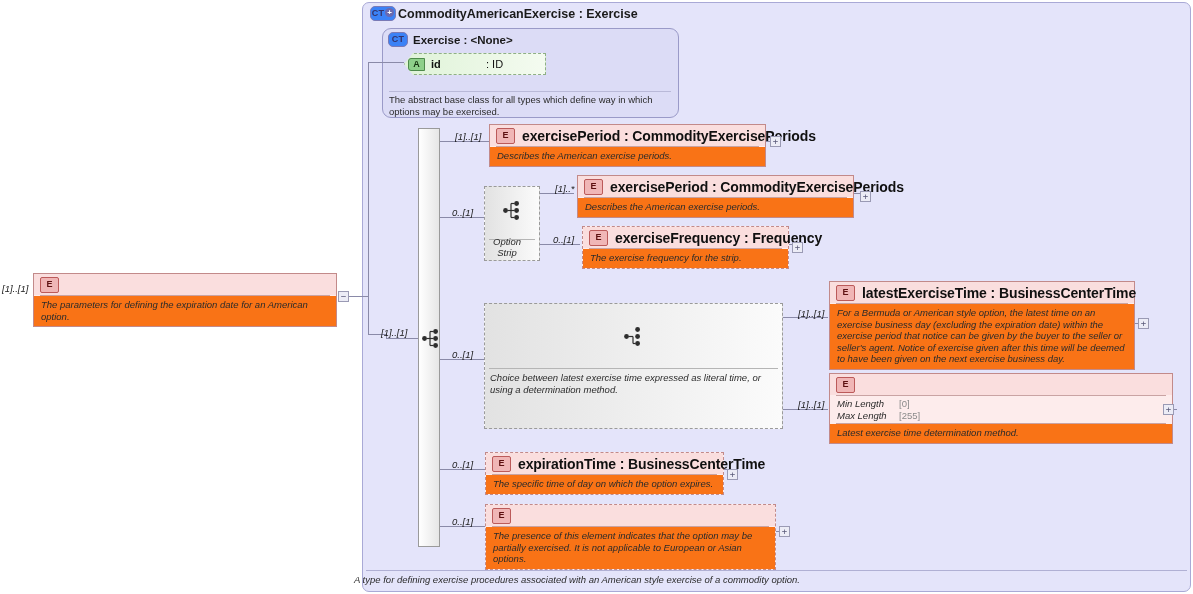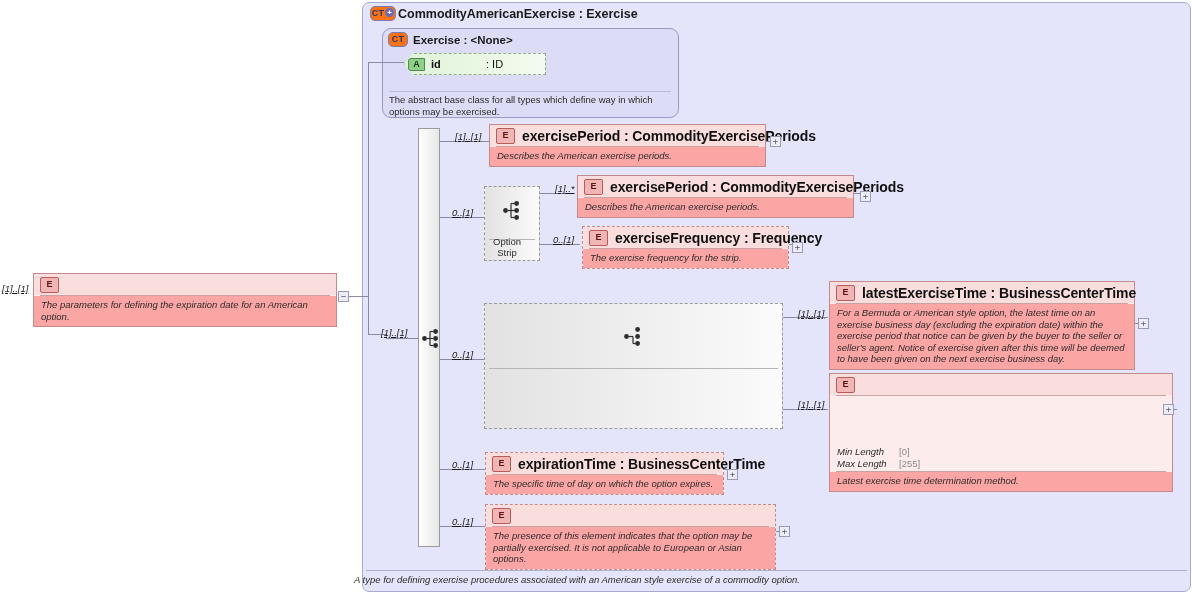--- a/index.html
+++ b/index.html
@@ -16,21 +16,21 @@
     background:#e4e4fa;
     border:1px solid #a9a9d6;
     border-radius:7px;
   }
   #ct-title{
     left:398px;top:5px;width:420px;height:18px;
     font-size:12.5px;font-weight:bold;color:#1a1a1a;line-height:18px;
     white-space:nowrap;
   }
   .badge{
-    border:1px solid #7a7ab5;border-radius:5px;background:#f97316;
+    border:1px solid #7a7ab5;border-radius:5px;background:#3b82f6;
     font-size:9px;font-weight:bold;color:#33336b;
     text-align:center;line-height:12px;letter-spacing:.2px;
   }
   #ct-badge{left:370px;top:6px;width:26px;height:15px;line-height:13px;font-size:9px;}
   #ct-badge .plus{
     display:inline-block;width:9px;height:9px;border-radius:50%;
     background:#6a6ab0;color:#fff;font-size:8px;line-height:9px;
     vertical-align:1px;margin-left:1px;
   }
 
@@ -72,67 +72,67 @@
   }
 
   
   .ln{position:absolute;background:#8a8aa8;}
   .lnh{height:1px;}
   .lnv{width:1px;}
 
   
   .card{
     position:absolute;font-size:9.5px;font-style:italic;color:#1a1a1a;
-    line-height:11px;white-space:nowrap;text-decoration:underline;
+    line-height:11px;white-space:nowrap;
   }
 
   
   .node{position:absolute;box-sizing:border-box;}
   .node .hdr{
     position:relative;height:21px;background:#fadede;
     display:flex;align-items:center;
   }
   .node .ebadge{
     width:17px;height:14px;margin-left:6px;margin-right:7px;flex:0 0 auto;
     background:#f0b6b6;border:1px solid #bb5a5a;border-radius:2px;
     font-size:9px;font-weight:bold;color:#5d1111;text-align:center;line-height:12px;
   }
   .node .ttl{
     font-size:14px;font-weight:bold;color:#101010;white-space:nowrap;
     letter-spacing:-0.1px;
   }
   .node .sep{height:1px;background:#c9a3a3;margin:0 6px;}
   .node .doc{
     font-size:9.5px;font-style:italic;color:#2b2b2b;line-height:11.5px;
-    padding:3px 7px 4px 7px;background:#fca5a5;
+    padding:3px 7px 4px 7px;background:#f97316;
   }
   .node .facets{
     background:#fdecec;padding:2px 7px 2px 7px;
-    font-size:9.5px;color:#2b2b2b;line-height:11.5px;margin-top:48px;
+    font-size:9.5px;color:#2b2b2b;line-height:11.5px;
   }
   .node .facets .frow{display:flex;}
   .node .facets .fname{font-style:italic;width:62px;flex:0 0 auto;}
   .node .facets .fval{color:#8a8a8a;}
   .node.solid{border:1px solid #c28a8a;background:#fdecec;}
   .node.dashed{border:1px dashed #c28a8a;background:#fdecec;}
 
   
   .ebtn{
     position:absolute;width:11px;height:11px;box-sizing:border-box;
     border:1px solid #9a9ab4;background:#ececf6;
     font-size:9px;line-height:9px;text-align:center;color:#5a5a7a;
     font-family:"DejaVu Sans Mono","Liberation Mono",monospace;
   }
 
   
   .mg{position:absolute;box-sizing:border-box;border:1px dashed #9a9a9a;
       background:linear-gradient(to right,#e2e2e2,#fbfbfb);}
   .mg .mglabel{
     position:absolute;left:0;right:10px;bottom:2px;
-    font-size:9.5px;color:#2b2b2b;text-align:center;line-height:11px;
+    font-size:9.5px;font-style:italic;color:#2b2b2b;text-align:center;line-height:11px;
   }
   .mg .mgsep{position:absolute;left:4px;right:4px;height:1px;background:#b5b5b5;}
   .mg .mgdoc{
     position:absolute;left:5px;right:5px;
     font-size:9.5px;font-style:italic;color:#2b2b2b;line-height:11.5px;
   }
 
   
   #seqbar{
     left:418px;top:128px;width:22px;height:419px;
@@ -254,20 +254,21 @@
   <div class="sep"></div>
   <div class="doc">The exercise frequency for the strip.</div>
 </div>
 <div class="ln lnh abs" style="left:789px;top:244px;width:4px;"></div>
 <div class="ebtn" style="left:792px;top:242px;">+</div>
 
 <div class="ln lnh abs" style="left:440px;top:359px;width:44px;"></div>
 <div class="card abs" style="left:452px;top:349px;">0..[1]</div>
 <div class="mg" style="left:484px;top:303px;width:299px;height:126px;">
   <div class="mgsep" style="top:64px;"></div>
+  <div class="mgdoc" style="top:68px;">Choice between latest exercise time expressed as literal time, or using a determination method.</div>
 </div>
 <svg class="gicon" style="left:624px;top:327px;" width="18" height="19" viewBox="0 0 18 19">
   <circle cx="2.5" cy="9.5" r="2.4" fill="#2e2e2e"></circle>
   <line x1="4.5" y1="9.5" x2="9" y2="9.5" stroke="#2e2e2e" stroke-width="1.2"></line>
   <line x1="9" y1="9.5" x2="9" y2="16.5" stroke="#2e2e2e" stroke-width="1.2"></line>
   <line x1="9" y1="16.5" x2="11.5" y2="16.5" stroke="#2e2e2e" stroke-width="1.2"></line>
   <circle cx="13.6" cy="2.5" r="2.4" fill="#2e2e2e"></circle>
   <circle cx="13.6" cy="9.5" r="2.4" fill="#2e2e2e"></circle>
   <circle cx="13.6" cy="16.5" r="2.4" fill="#2e2e2e"></circle>
 </svg>

